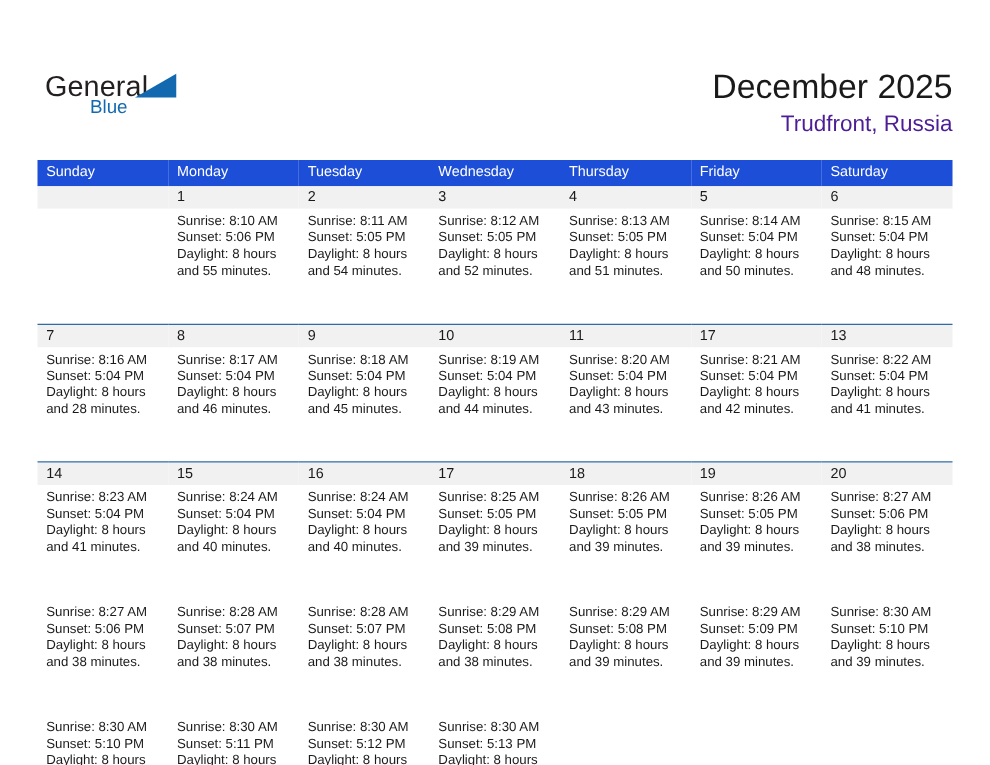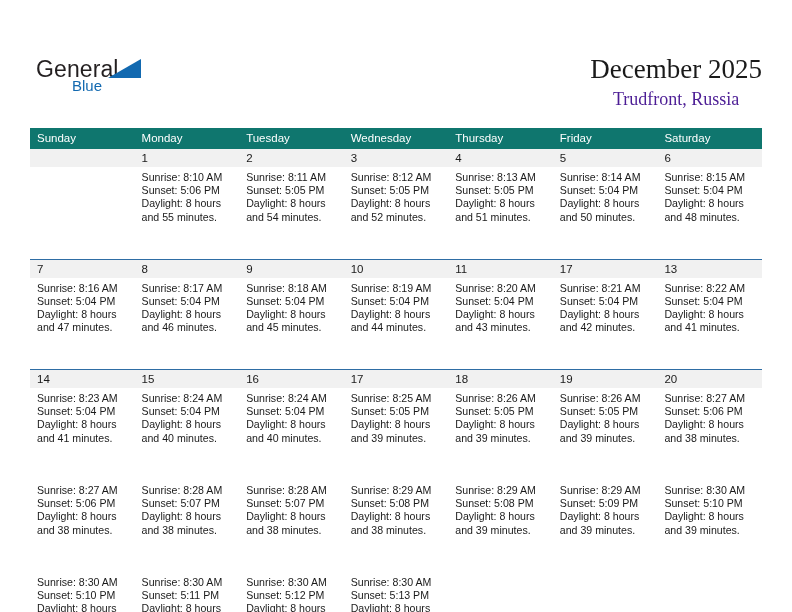--- a/index.html
+++ b/index.html
@@ -60,22 +60,21 @@
     left: 36px;
     top: 21px;
     font-size: 15px;
     color: #1269b0;
     font-family: "Liberation Sans", sans-serif;
   }
   .title-block {
     position: absolute;
     right: 0;
     top: 0;
-    text-align: center;
-    font-family: Liberation Serif, serif;
+    text-align: right;
   }
   .cal-title {
     font-size: 27px;
     font-weight: normal;
     color: #1a1a1a;
     line-height: 34px;
     white-space: nowrap;
   }
   .cal-subtitle {
     font-size: 18px;
@@ -93,21 +92,21 @@
     width: 732px;
     border-collapse: collapse;
     table-layout: fixed;
   }
   .cal th, .cal td {
     padding: 0;
     margin: 0;
     vertical-align: top;
   }
   .dow {
-    background: #0f766e;
+    background: #1d4ed8;
     color: #ffffff;
     font-size: 11.5px;
     font-weight: normal;
     text-align: left;
     height: 16px;
     line-height: 21px;
     padding-left: 7px !important;
     box-sizing: border-box;
     white-space: nowrap;
   }
@@ -239,21 +238,21 @@
           <td>11</td>
           <td>17</td>
           <td>13</td>
         </tr>
         <tr class="info-row">
           <td>
             <div class="info">
               <div>Sunrise: 8:16 AM</div>
               <div>Sunset: 5:04 PM</div>
               <div>Daylight: 8 hours</div>
-              <div>and 47 minutes.</div>
+              <div>and 28 minutes.</div>
             </div>
           </td>
           <td>
             <div class="info">
               <div>Sunrise: 8:17 AM</div>
               <div>Sunset: 5:04 PM</div>
               <div>Daylight: 8 hours</div>
               <div>and 46 minutes.</div>
             </div>
           </td>

